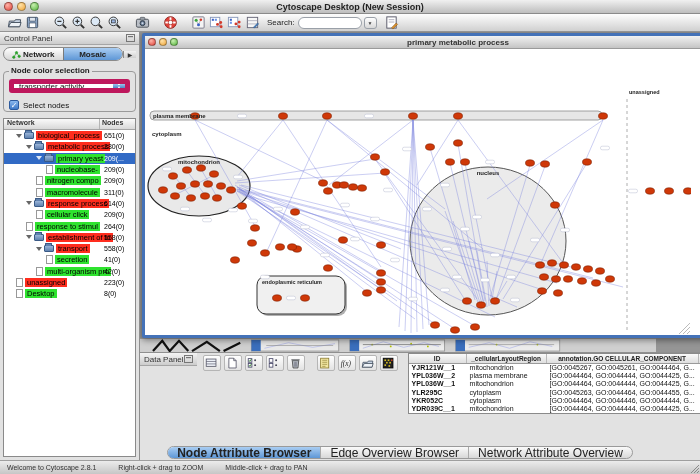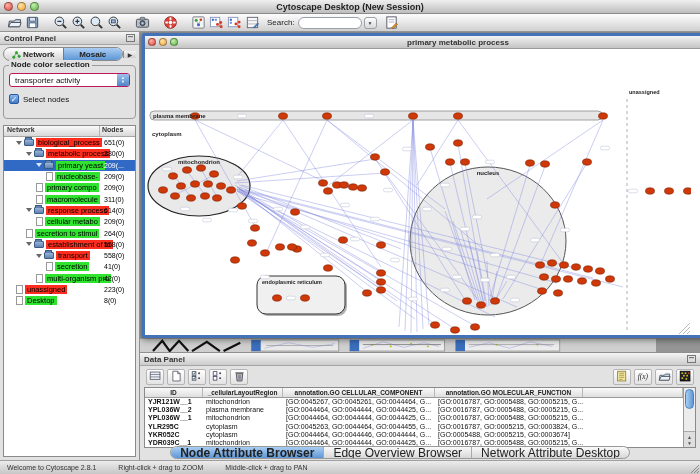--- a/index.html
+++ b/index.html
@@ -29,36 +29,36 @@
     background:linear-gradient(#fff,#d8d8d8);display:flex;align-items:center;justify-content:center;
     font-size:5px;color:#444;}
 
   
   .main{flex:1 1 auto;display:flex;}
 
   
   .cp{width:140px;background:#e2e2e2;border-right:1px solid #8f8f8f;display:flex;flex-direction:column;}
   .panel-hdr{height:13px;background:linear-gradient(#f4f4f4,#cccccc);border-bottom:1px solid #a5a5a5;
     display:flex;align-items:center;justify-content:space-between;padding:0 4px;flex:0 0 auto;}
-  .panel-hdr .ph-title{font-size:8px;font-weight:bold;color:#333;}
+  .panel-hdr .ph-title{font-size:8px;font-weight:normal;color:#333;}
   .float-ic{width:9px;height:8px;}
   .cp-tabs{display:flex;align-items:center;padding:2px 3px;height:18px;flex:0 0 auto;}
   .tabctl{flex:1;display:flex;border:1px solid #8a8a8a;border-radius:8px;overflow:hidden;height:14px;
     background:linear-gradient(#ffffff,#d6d6d6);}
   .tab{flex:1;display:flex;align-items:center;justify-content:center;font-size:8px;font-weight:bold;
     color:#222;gap:2px;}
   .tab.sel{background:linear-gradient(#a9cdf2,#5e97d6);border-left:1px solid #7a7a7a;}
   .tab-more{width:13px;display:flex;align-items:center;justify-content:center;font-size:6px;color:#333;
     border-left:1px solid #8a8a8a;background:linear-gradient(#f2f2f2,#cfcfcf);}
   .tab svg{width:9px;height:9px;}
-  .groupbox{margin:2px 3px 2px;border:1px solid #9a9a9a;border-radius:4px;position:relative;
-    padding:7px 5px 14px;flex:0 0 auto;}
+  .groupbox{margin:8px 3px 2px;border:1px solid #9a9a9a;border-radius:4px;position:relative;
+    padding:7px 5px 1px;flex:0 0 auto;}
   .legend{position:absolute;top:-6px;left:5px;background:#e2e2e2;padding:0 2px;font-size:8px;
     font-weight:bold;color:#222;}
-  .combo{height:14px;border:1px solid #be185d;border-radius:3px;background:#fff;display:flex;
+  .combo{height:14px;border:5px solid #be185d;border-radius:3px;background:#fff;display:flex;
     align-items:center;overflow:hidden;}
   .combo .cval{flex:1;font-size:8px;color:#111;padding-left:5px;}
   .combo .cstep{width:12px;height:100%;background:linear-gradient(#9cc0ec,#4f86c8);display:flex;
     flex-direction:column;align-items:center;justify-content:center;color:#fff;font-size:4px;line-height:4px;}
   .chkrow{display:flex;align-items:center;gap:4px;margin-top:7px;}
   .chk{width:10px;height:10px;border-radius:2px;border:1px solid #2c5a9e;
     background:linear-gradient(#8ab8ee,#3f79c8);color:#fff;font-size:8px;line-height:9px;text-align:center;}
   .chklabel{font-size:8px;color:#111;}
 
   
@@ -95,22 +95,22 @@
     display:flex;align-items:center;position:relative;}
   .frame-tb .tl{width:8px;height:8px;margin-left:3px;}
   .ftitle{position:absolute;left:0;right:0;text-align:center;font-size:8px;font-weight:bold;color:#333;}
   .canvas{position:relative;width:546px;height:286px;background:#fff;overflow:hidden;}
   #net{position:absolute;left:0;top:0;}
   .fragstrip{position:absolute;left:0;right:0;bottom:0;height:14px;background:#cfcfcf;
     border-top:1px solid #9e9e9e;}
 
   
   .datapanel{height:108px;background:#e2e2e2;border-top:1px solid #8f8f8f;display:flex;
-    flex-direction:column;position:relative;flex:0 0 auto;}
-  .dtoolbar{height:21px;display:flex;align-items:center;padding:2px 6px;gap:3px;flex:0 0 auto;}
+    flex-direction:row;position:relative;flex:0 0 auto;}
+  .dtoolbar{height:21px;display:flex;align-items:flex-start;padding:2px 6px;gap:12px;flex:0 0 auto;}
   .dbtn{width:18px;height:16px;border:1px solid #b5b5b5;border-radius:2px;
     background:linear-gradient(#ffffff,#e2e2e2);display:flex;align-items:center;justify-content:center;}
   .dbtn svg{width:13px;height:13px;}
   .dright{margin-left:auto;display:flex;gap:3px;}
   .dtable{margin:0 4px;background:#fff;border:1px solid #8a8a8a;height:61px;display:flex;
     position:relative;overflow:hidden;flex:0 0 auto;}
   .dtcols{flex:1;display:flex;flex-direction:column;overflow:hidden;}
   .dthead{display:flex;height:10px;background:linear-gradient(#fafafa,#dedede);
     border-bottom:1px solid #9a9a9a;flex:0 0 auto;}
   .dth{font-size:6.5px;font-weight:bold;color:#222;text-align:center;border-right:1px solid #b8b8b8;
@@ -357,46 +357,46 @@
             </div>
             <div class="trow">
               <span class="tind" style="width: 42px;"></span>
               <span class="tfile"></span>
               <span class="tlabel green">nucleobase-</span>
               <span class="tcount">209(0)</span>
             </div>
             <div class="trow">
               <span class="tind" style="width: 32px;"></span>
               <span class="tfile"></span>
-              <span class="tlabel green">primary compo</span>
+              <span class="tlabel green">nitrogen compo</span>
               <span class="tcount">209(0)</span>
             </div>
             <div class="trow">
               <span class="tind" style="width: 32px;"></span>
               <span class="tfile"></span>
               <span class="tlabel green">macromolecule</span>
               <span class="tcount">311(0)</span>
             </div>
             <div class="trow">
               <span class="tind" style="width: 22px;"></span>
               <span class="tarrow"></span>
               <span class="tfolder"></span>
               <span class="tlabel red">response process</span>
               <span class="tcount">614(0)</span>
             </div>
             <div class="trow">
               <span class="tind" style="width: 32px;"></span>
               <span class="tfile"></span>
-              <span class="tlabel green">cellular metabo</span>
+              <span class="tlabel green">cellular click</span>
               <span class="tcount">209(0)</span>
             </div>
             <div class="trow">
               <span class="tind" style="width: 22px;"></span>
               <span class="tfile"></span>
-              <span class="tlabel green">secretion to stimul</span>
+              <span class="tlabel green">response to stimul</span>
               <span class="tcount">264(0)</span>
             </div>
             <div class="trow">
               <span class="tind" style="width: 22px;"></span>
               <span class="tarrow"></span>
               <span class="tfolder"></span>
               <span class="tlabel red">establishment of lo</span>
               <span class="tcount">558(0)</span>
             </div>
             <div class="trow">
@@ -816,21 +816,21 @@
             <div class="varrows">
                 <span>▲</span>
                 <span>▼</span>
               </div>
           </div>
         </div>
         <div class="dtabs">
           <span class="seg" id="dp-tabs">
               <span class="segtab sel">Node Attribute Browser</span>
               <span class="segtab">Edge Overview Browser</span>
-              <span class="segtab">Network Attribute Desktop</span>
+              <span class="segtab">Network Attribute Overview</span>
             </span>
         </div>
       </div>
     </div>
   </div>
 
   <div class="statusbar">
     <span id="sb-items" style="display:flex;">
         <span>Welcome to Cytoscape 2.8.1</span>
         <span>Right-click + drag to ZOOM</span>

